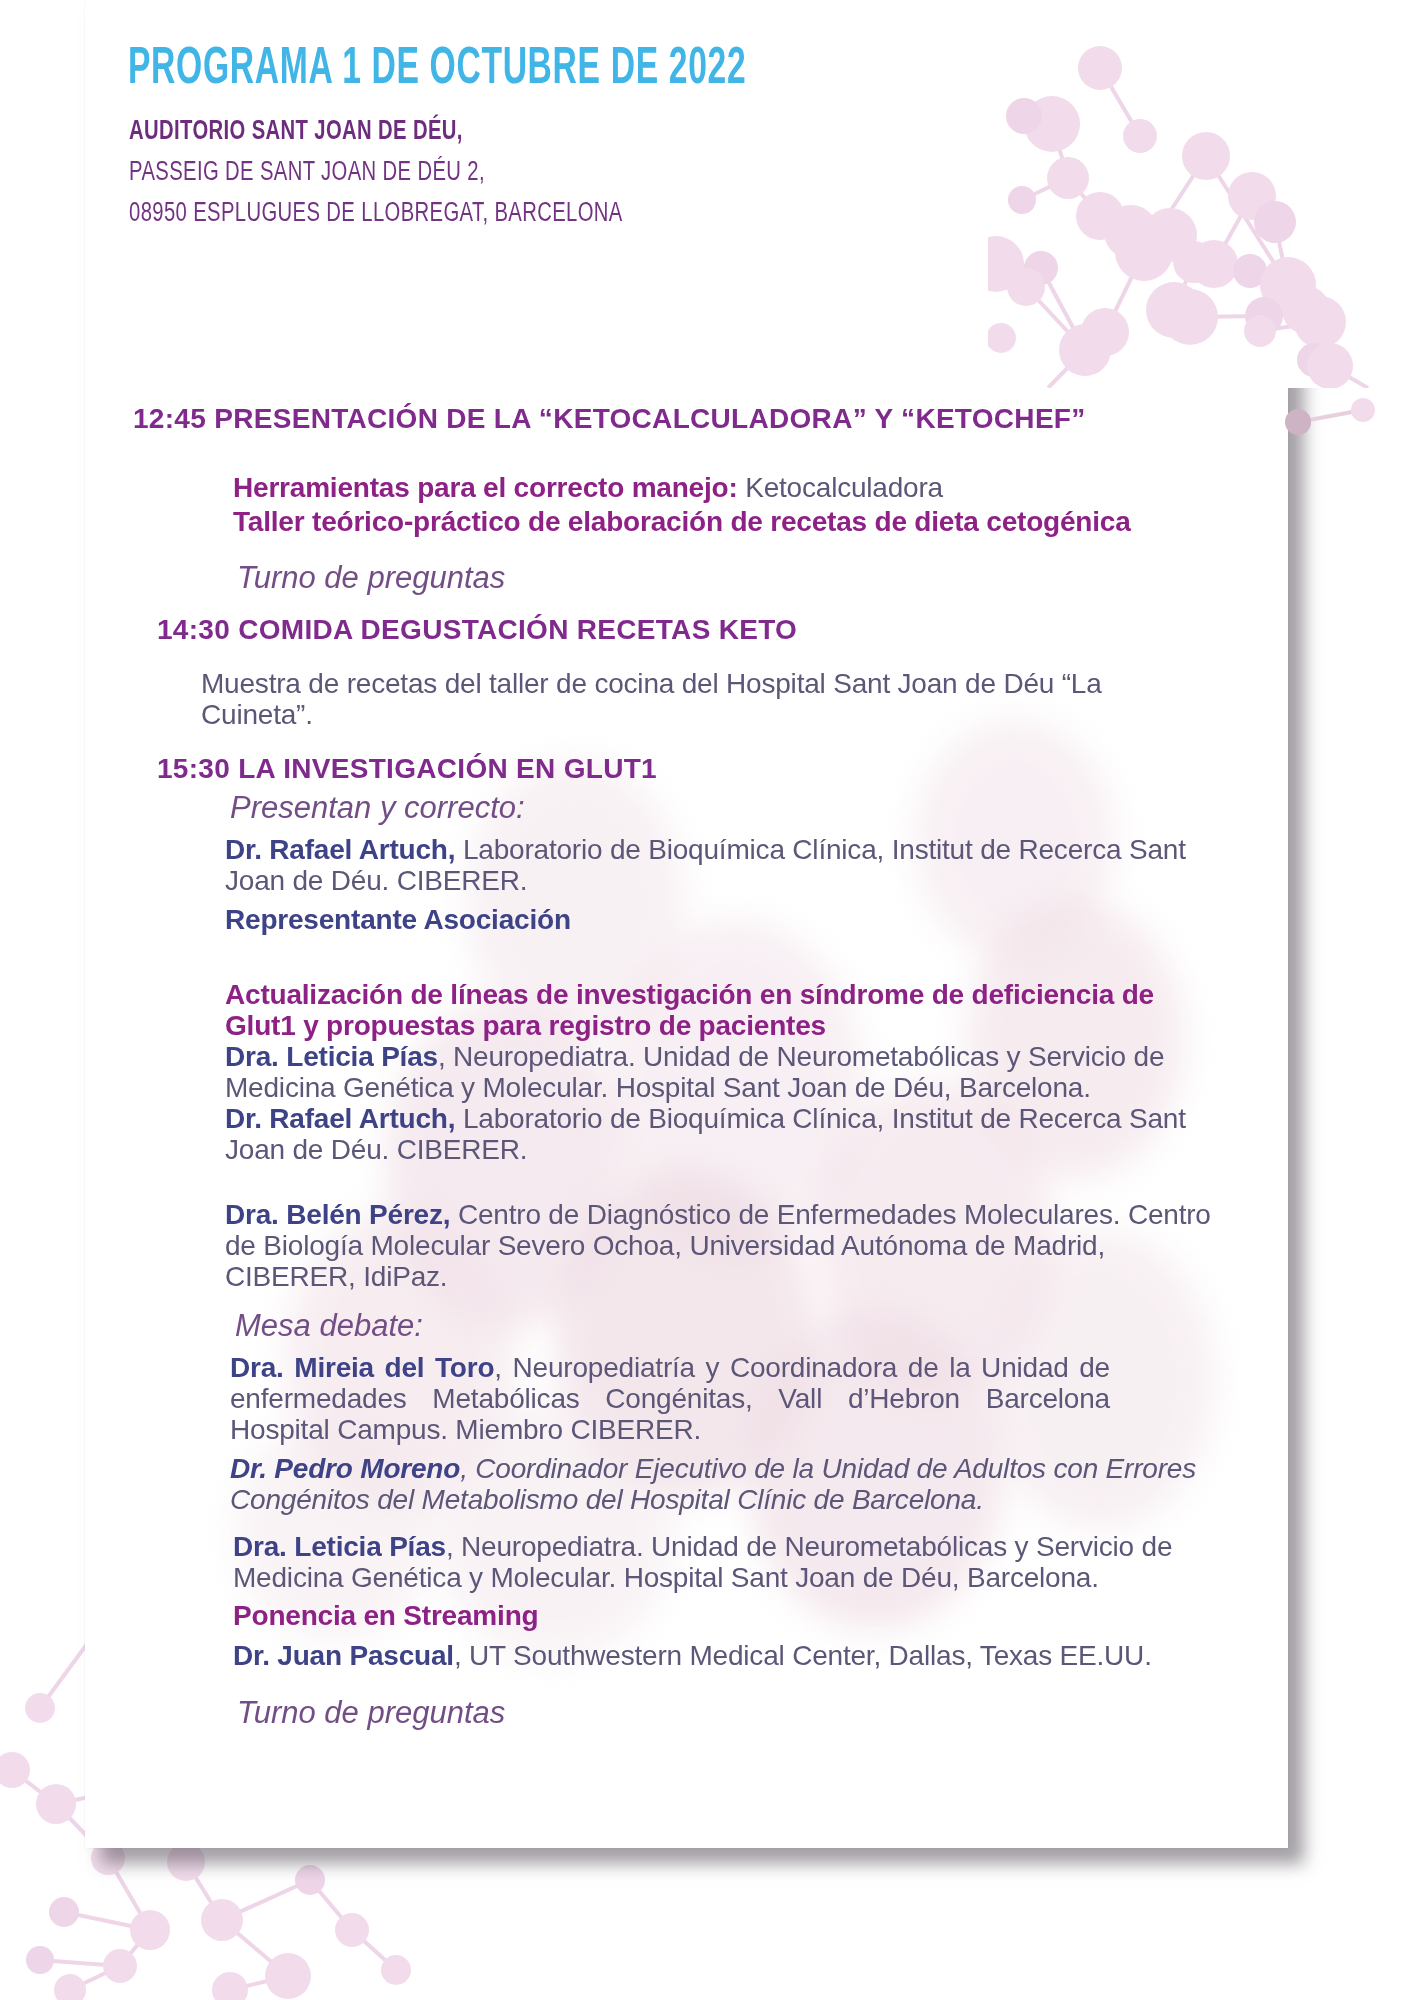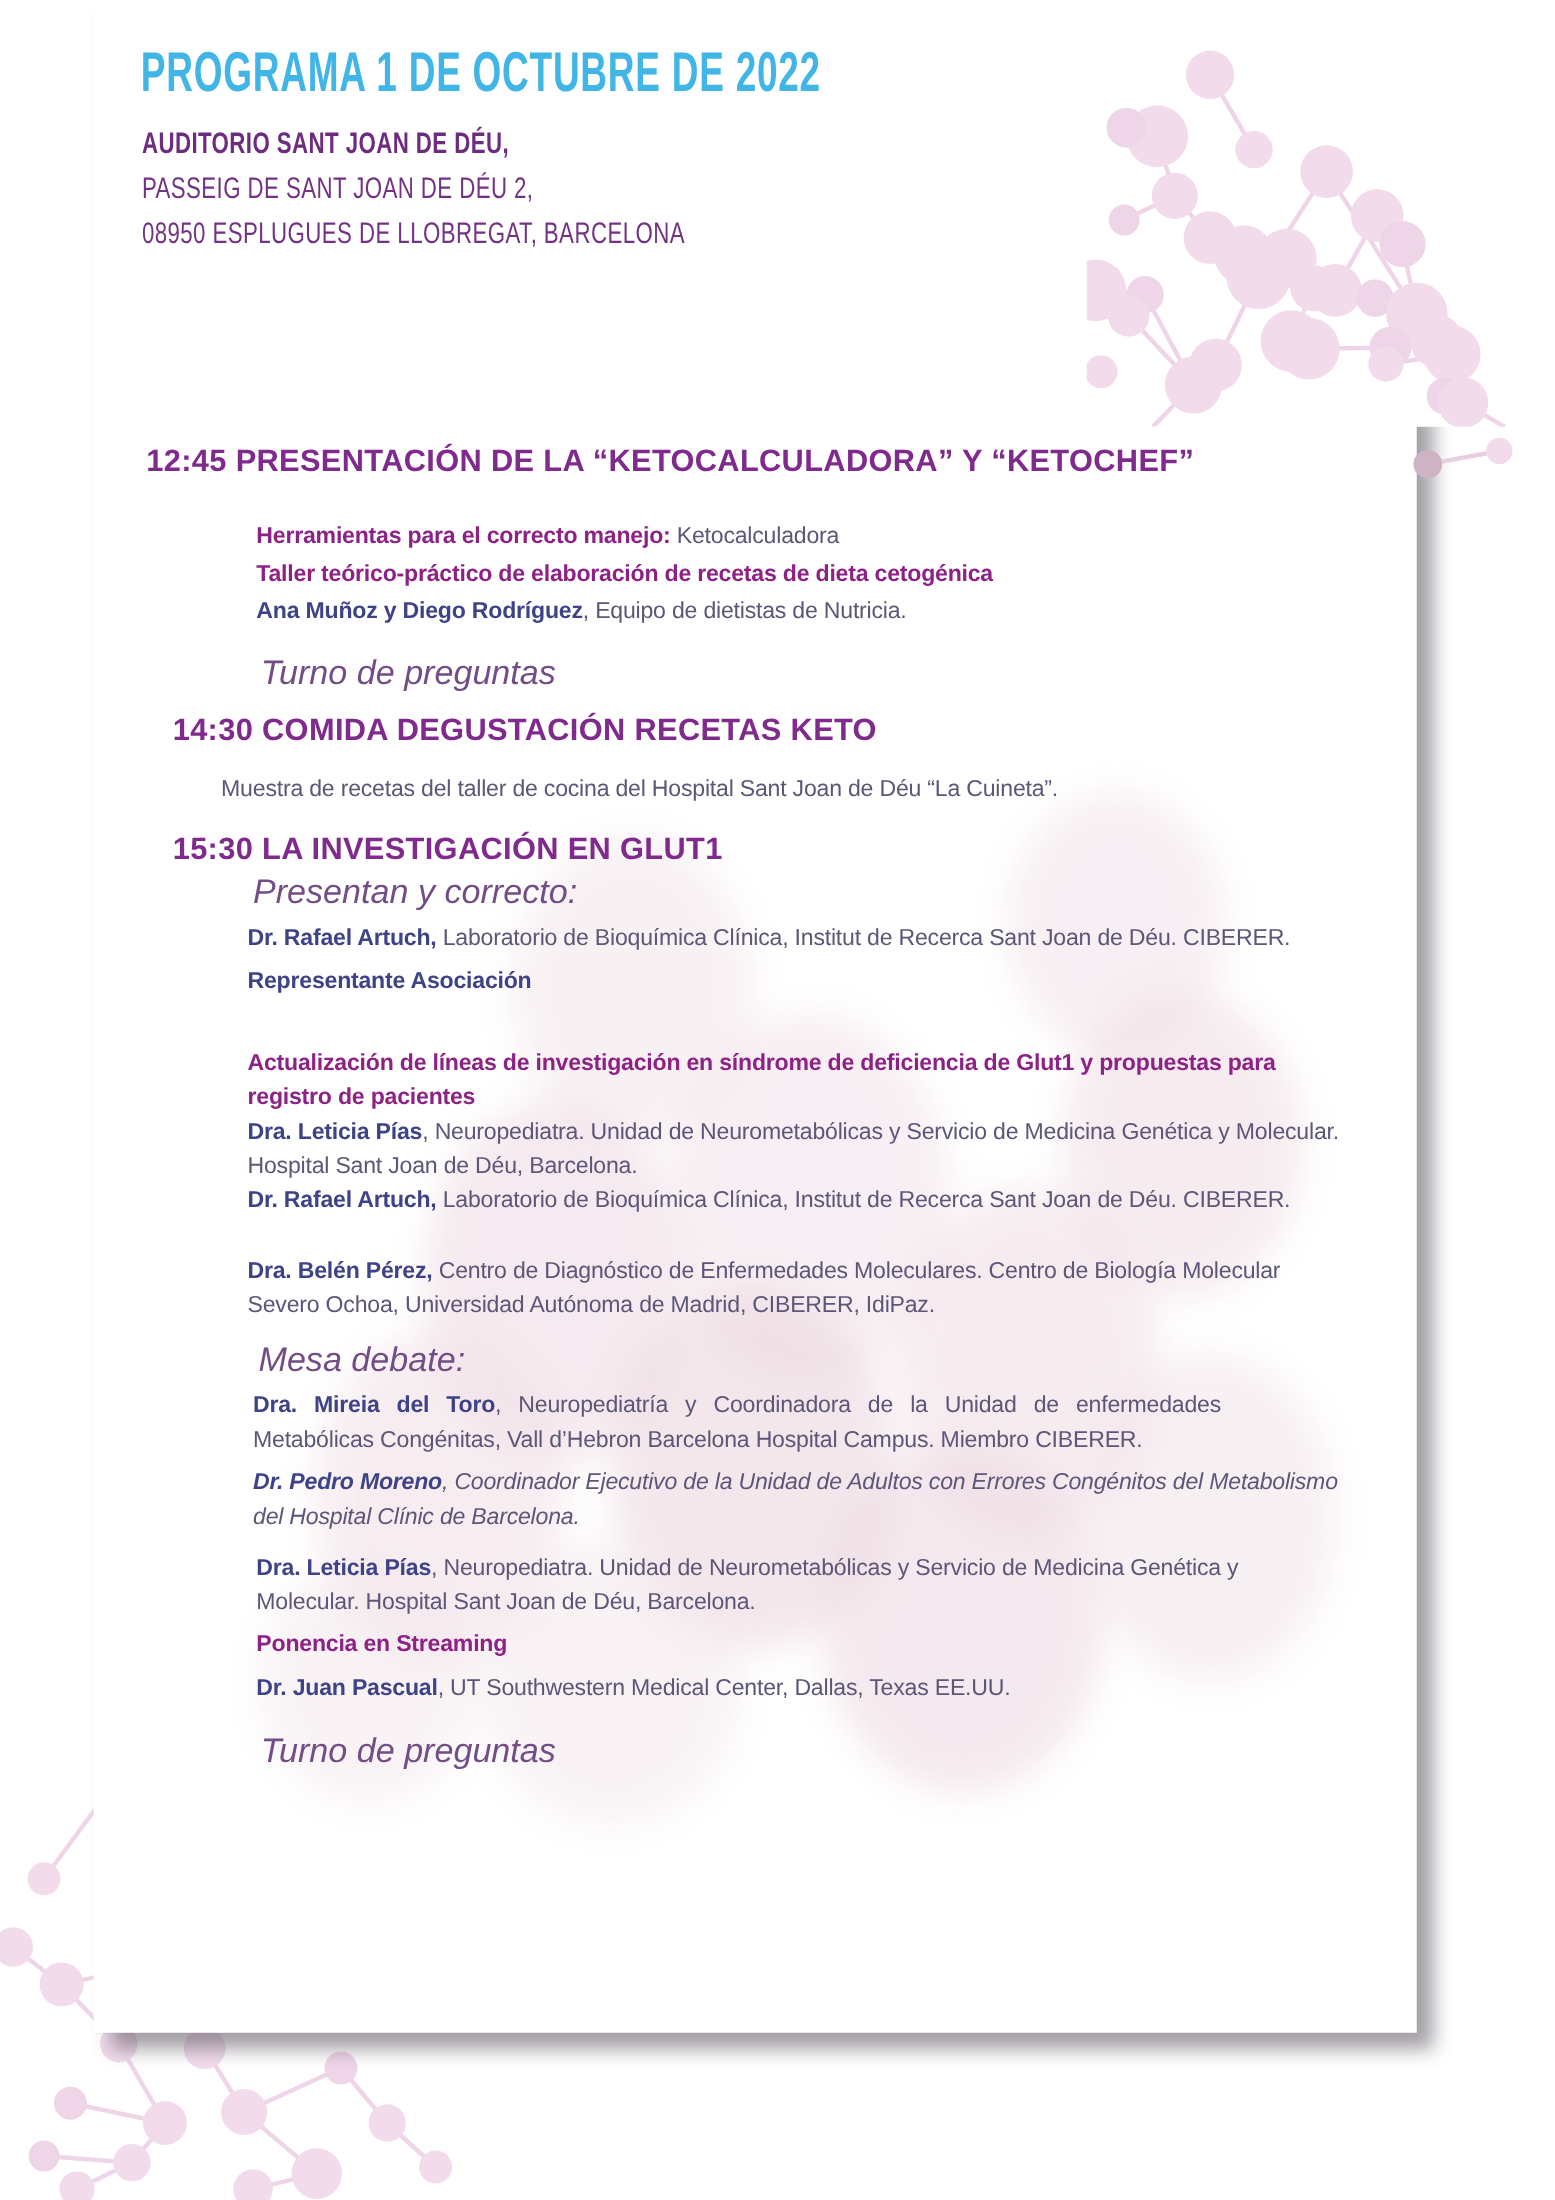--- a/index.html
+++ b/index.html
@@ -33,21 +33,21 @@
   
   h2.s-head{
     font-size:28px;line-height:36px;font-weight:700;color:#7f2a8c;
     letter-spacing:.3px;white-space:nowrap;margin:0;
   }
   #s1h{margin:168px 0 0 48px;}
   #s2h{margin:16px 0 0 72px;}
   #s3h{margin:21px 0 0 72px;}
   #s4h{margin:36px 0 0 60px;font-size:29px;line-height:38px;}
   p{margin:0;}
-  .body-text{font-size:21px;line-height:31px;color:#5c5678;letter-spacing:-0.2px;}
+  .body-text{font-size:28px;line-height:31px;color:#5c5678;letter-spacing:-0.2px;}
   .lead{font-weight:700;color:#8e2186;}
   .pname{font-weight:700;color:#3e4387;}
   .italic-note{font-style:italic;font-size:31px;color:#734e86;letter-spacing:0;}
   #b1{margin:34px 0 0 148px;width:1000px;line-height:34px;}
   #turno1{margin:21px 0 0 152px;}
   #muestra{margin:20px 0 0 116px;width:1010px;}
   #presentan{margin:3px 0 0 145px;}
   #rafael1{margin:8px 0 0 140px;width:990px;}
   #representante{margin:8px 0 0 140px;width:990px;}
   #talk1{margin:44px 0 0 140px;width:1002px;}
@@ -90,21 +90,20 @@
       <p class="v-bold">AUDITORIO SANT JOAN DE DÉU,</p>
       <p>PASSEIG DE SANT JOAN DE DÉU 2,</p>
       <p>08950 ESPLUGUES DE LLOBREGAT, BARCELONA</p>
     </div>
 
     <section>
       <h2 class="s-head" id="s1h"><span>12:45</span>&nbsp;<span>PRESENTACIÓN DE LA “KETOCALCULADORA” Y “KETOCHEF”</span></h2>
       <div class="body-text" id="b1">
         <p><span class="lead">Herramientas para el correcto manejo:</span><span> Ketocalculadora</span></p>
         <p><span class="lead">Taller teórico-práctico de elaboración de recetas de dieta cetogénica</span></p>
-        <p><span class="pname">Ana Muñoz y Diego Rodríguez</span><span>, Equipo de dietistas de  Nutricia.</span></p>
       </div>
       <p class="italic-note" id="turno1">Turno de preguntas</p>
     </section>
 
     <section>
       <h2 class="s-head" id="s2h"><span>14:30</span>&nbsp;<span>COMIDA DEGUSTACIÓN RECETAS KETO</span></h2>
       <p class="body-text" id="muestra">Muestra de recetas del taller de cocina del Hospital Sant Joan de Déu “La Cuineta”.</p>
     </section>
 
     <section>

